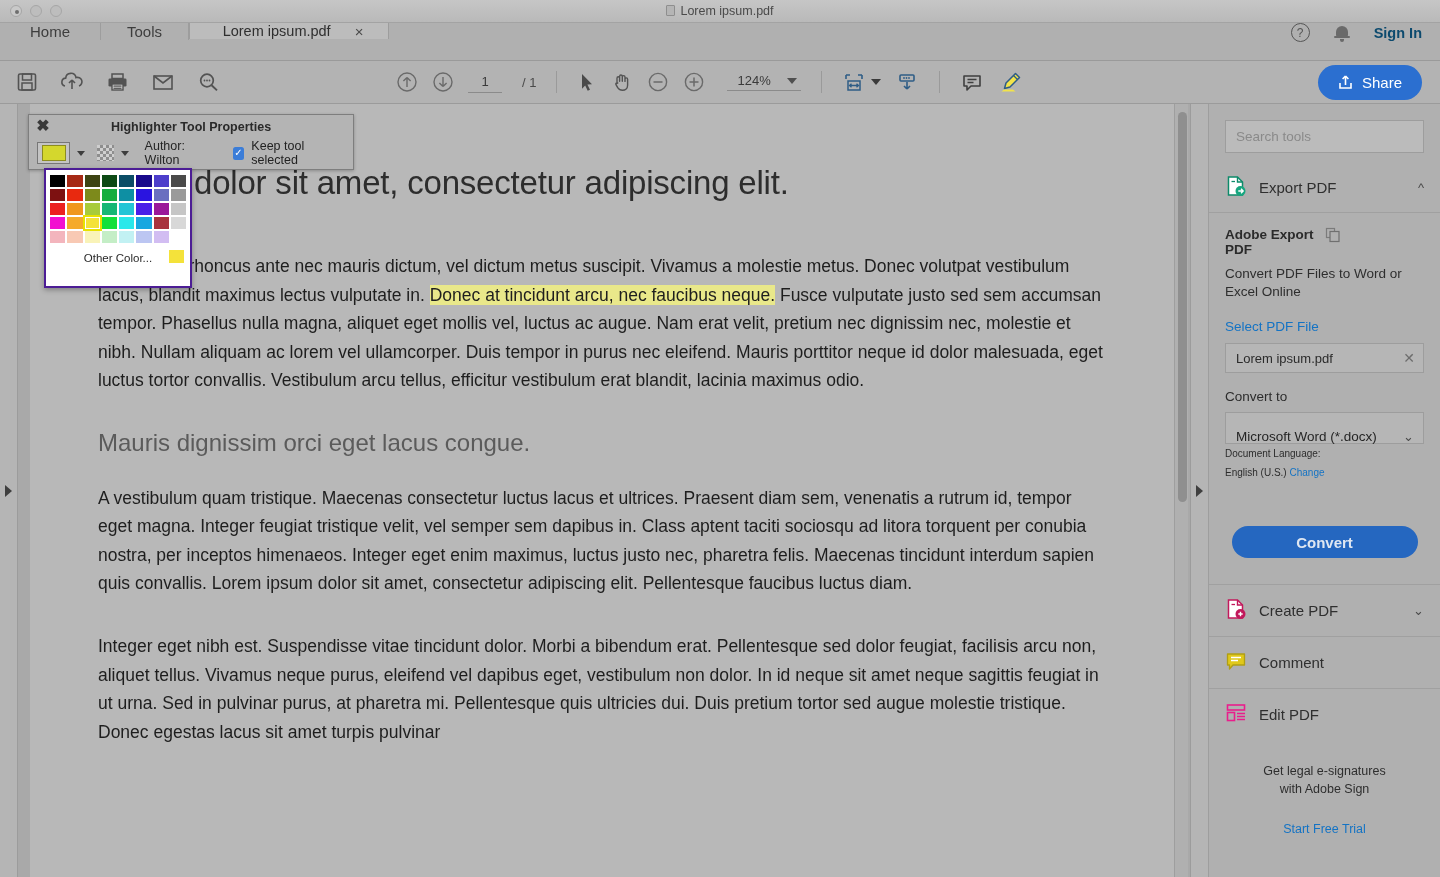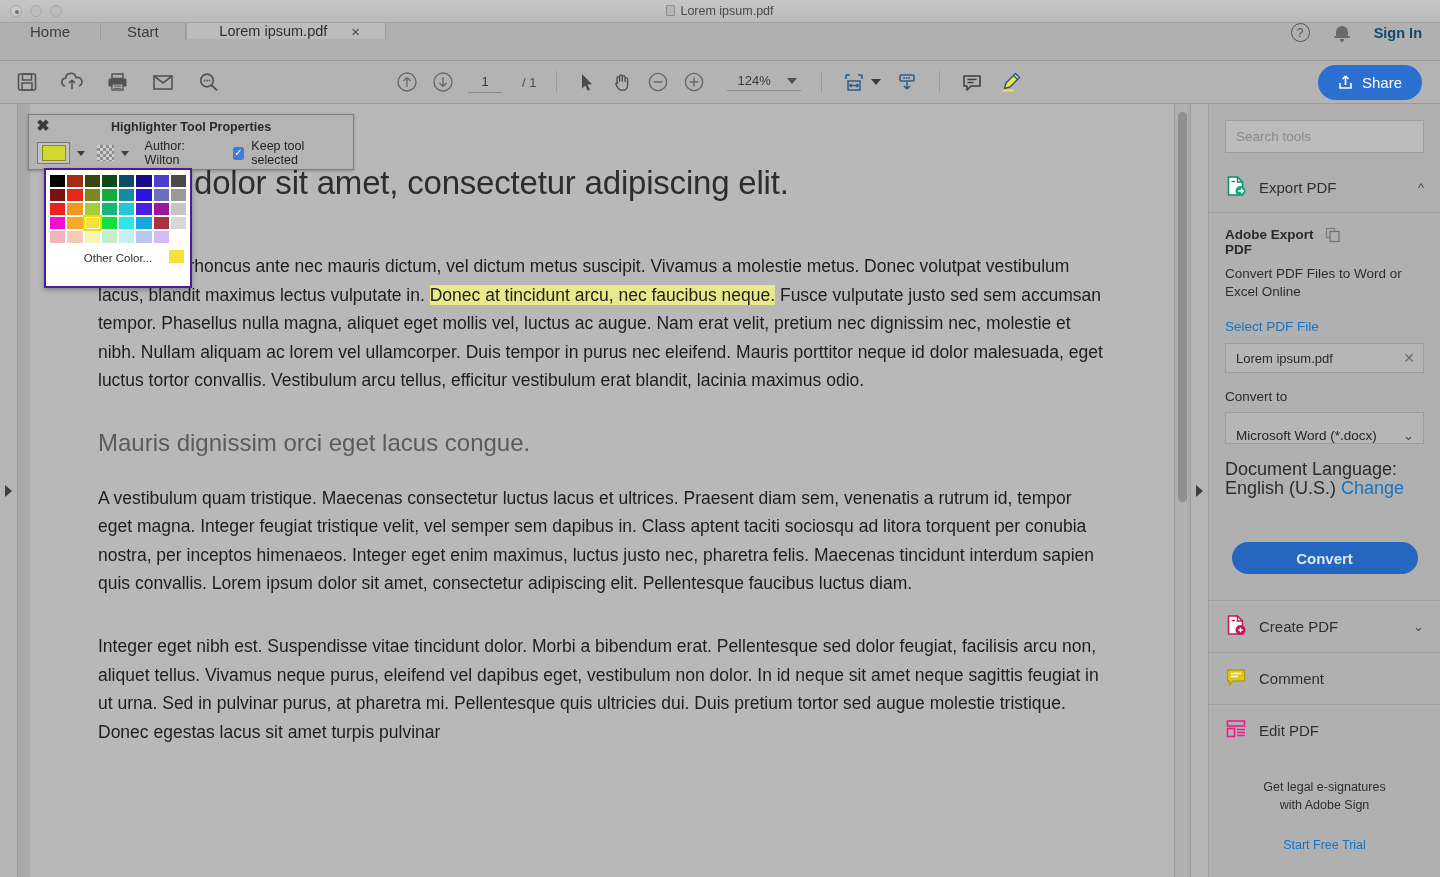--- a/index.html
+++ b/index.html
@@ -176,24 +176,24 @@
   .link{ color:#1473c4; font-size:13.5px; display:block; margin-top:18px; cursor:pointer;}
   .filebox{
     margin-top:9px; height:30px; background:#b6b6b6; border:1px solid #9d9d9d;
     display:flex; align-items:center; padding:0 8px 0 10px; font-size:13px; color:#2b2b2b;
   }
   .filebox .nm{flex:1;}
   .fx{ color:#6d6d6d; font-size:14px; cursor:pointer;}
   .lbl-sm{ font-size:13.5px; color:#2c2c2c; margin-top:16px;}
   .selectbox{
     margin-top:8px; height:32px; background:#b6b6b6; border:1px solid #9d9d9d;
-    display:flex;align-items:flex-end; padding:16px 9px 0 10px; font-size:13.5px; color:#252525;
+    display:flex;align-items:center; padding:16px 9px 0 10px; font-size:13.5px; color:#252525;
   }
   .selectbox .sv{flex:1;}
-  .doclang{ margin-top:16px; font-size:18px; color:#2c2c2c; line-height:19px;}
+  .doclang{ font-size:10px; color:#2c2c2c; line-height:19px;}
   .doclang a{ color:#1473c4; text-decoration:none; cursor:pointer;}
   .convertbtn{
     display:block; width:186px; margin:44px auto 0 auto; height:32px;
     background:#2567c0; color:#dfe7f2; border:none; border-radius:16px;
     font-size:15px; font-weight:600; cursor:pointer;
     font-family:"Liberation Sans", sans-serif;
   }
   .tool-list{ margin-top:26px; border-top:1px solid #a0a0a0;}
   .tool-item{
     display:flex; align-items:center; gap:12px; padding:13px 16px;
@@ -280,21 +280,21 @@
     <div class="title-center">
       <span class="doc-ico"></span><span>Lorem ipsum.pdf</span>
     </div>
   </div>
 
   <div class="tabbar">
     <div class="tab home">
         <span>Home</span>
       </div>
     <div class="tab tools">
-        <span>Start</span>
+        <span>Tools</span>
       </div>
     <div class="tab doc">
       <span class="lbl">Lorem ipsum.pdf</span>
       <span class="tab-close">×</span>
     </div>
     <div class="tabbar-right">
       <div class="help-ico">
           <span>?</span>
         </div>
       <div class="bell">

